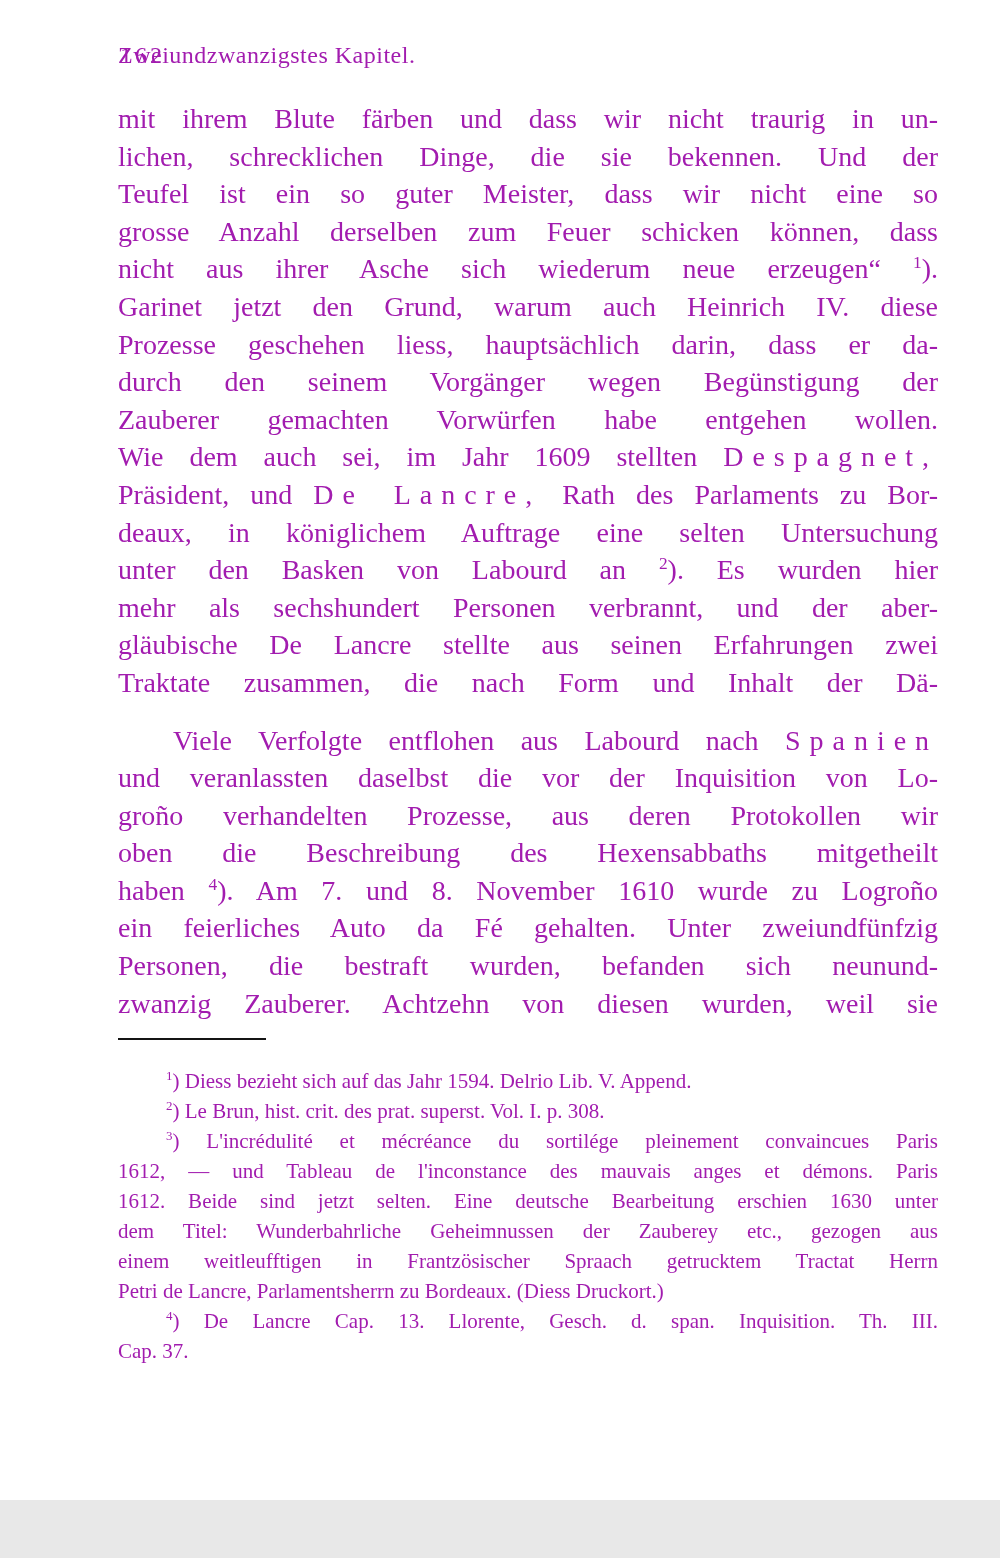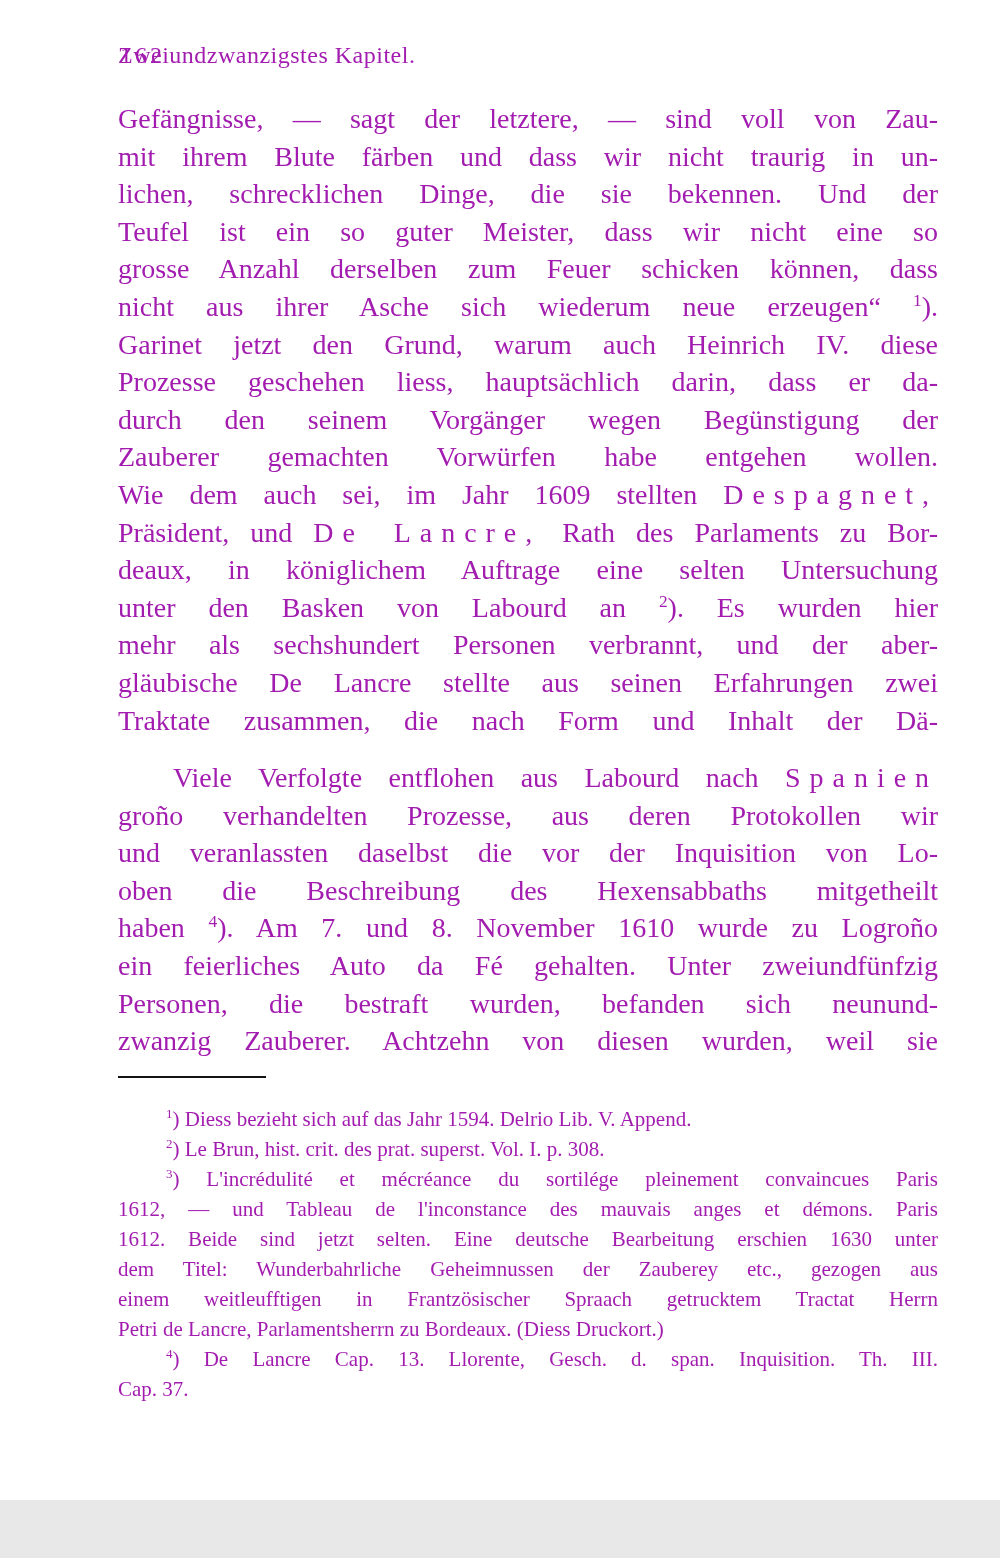--- a/index.html
+++ b/index.html
@@ -31,40 +31,39 @@
 </head>
 <body>
 
 <div class="page">
   <div class="header">
     <span class="pagenum">162</span>
     <span class="chapter">Zweiundzwanzigstes Kapitel.</span>
   </div>
 
   <div class="body-text">
-      <div class="tline"><span>Gefängnisse, — sagt der letztere, — sind voll von Zau-</span></div>
       <div class="tline"><span>mit ihrem Blute färben und dass wir nicht traurig in un-</span></div>
       <div class="tline"><span>lichen, schrecklichen Dinge, die sie bekennen. Und der</span></div>
       <div class="tline"><span>Teufel ist ein so guter Meister, dass wir nicht eine so</span></div>
       <div class="tline"><span>grosse Anzahl derselben zum Feuer schicken können, dass</span></div>
       <div class="tline"><span>nicht aus ihrer Asche sich wiederum neue erzeugen“ </span><span class="s-sup">1</span><span>).</span></div>
       <div class="tline"><span>Garinet jetzt den Grund, warum auch Heinrich IV. diese</span></div>
       <div class="tline"><span>Prozesse geschehen liess, hauptsächlich darin, dass er da-</span></div>
       <div class="tline"><span>durch den seinem Vorgänger wegen Begünstigung der</span></div>
       <div class="tline"><span>Zauberer gemachten Vorwürfen habe entgehen wollen.</span></div>
       <div class="tline"><span>Wie dem auch sei, im Jahr 1609 stellten </span><span class="s-sp">Despagnet,</span></div>
       <div class="tline"><span>Präsident, und </span><span class="s-sp">De Lancre,</span><span> Rath des Parlaments zu Bor-</span></div>
       <div class="tline"><span>deaux, in königlichem Auftrage eine selten Untersuchung</span></div>
       <div class="tline"><span>unter den Basken von Labourd an </span><span class="s-sup">2</span><span>). Es wurden hier</span></div>
       <div class="tline"><span>mehr als sechshundert Personen verbrannt, und der aber-</span></div>
       <div class="tline"><span>gläubische De Lancre stellte aus seinen Erfahrungen zwei</span></div>
       <div class="tline"><span>Traktate zusammen, die nach Form und Inhalt der Dä-</span></div>
       <div class="tline ind"><span>Viele Verfolgte entflohen aus Labourd nach </span><span class="s-sp">Spanien</span></div>
+      <div class="tline"><span>und veranlassten daselbst die vor der Inquisition von Lo-</span></div>
       <div class="tline"><span>groño verhandelten Prozesse, aus deren Protokollen wir</span></div>
-      <div class="tline"><span>und veranlassten daselbst die vor der Inquisition von Lo-</span></div>
       <div class="tline"><span>oben die Beschreibung des Hexensabbaths mitgetheilt</span></div>
       <div class="tline"><span>haben </span><span class="s-sup">4</span><span>). Am 7. und 8. November 1610 wurde zu Logroño</span></div>
       <div class="tline"><span>ein feierliches Auto da Fé gehalten. Unter zweiundfünfzig</span></div>
       <div class="tline"><span>Personen, die bestraft wurden, befanden sich neunund-</span></div>
       <div class="tline"><span>zwanzig Zauberer. Achtzehn von diesen wurden, weil sie</span></div>
     </div>
 
   <div class="fn-rule"></div>
 
   <div class="footnotes">

